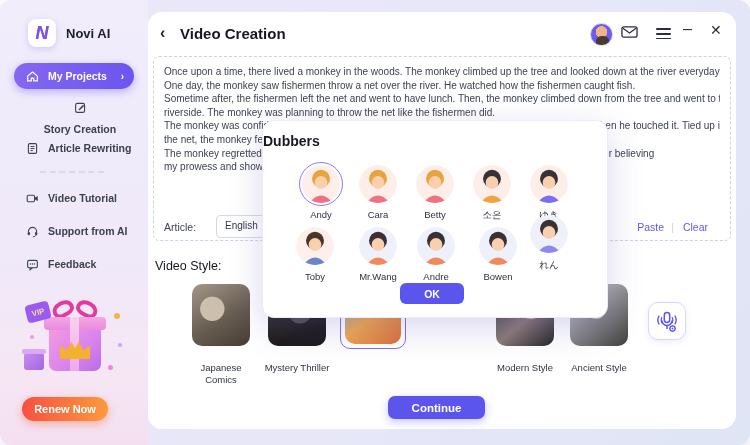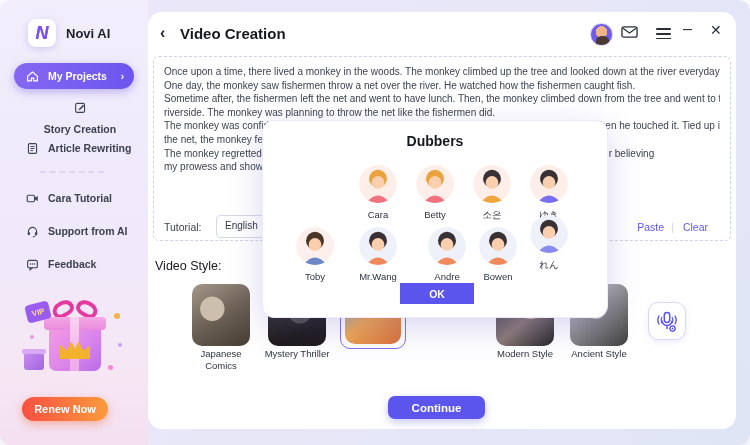--- a/index.html
+++ b/index.html
@@ -78,49 +78,49 @@
   .lang-select { position:absolute; left:52px; top:0; width:112px; height:23px; border:1px solid #d4d9e8;
     border-radius:4px; background:#fff; font-size:10px; color:#333947; padding:4px 8px; cursor:pointer; }
   .lang-caret { position:absolute; left:150px; top:8px; font-size:8px; color:#8b90a0; }
   .paste-link { position:absolute; right:58px; top:6px; color:#5f58f0; cursor:pointer; }
   .link-sep { position:absolute; right:48px; top:6px; color:#d0d4e2; }
   .clear-link { position:absolute; right:14px; top:6px; color:#5f58f0; cursor:pointer; }
 
   .vs-label { position:absolute; left:7px; top:247px; font-size:12.5px; font-weight:normal; color:#15181f; }
   .vs-item { position:absolute; top:272px; width:66px; text-align:center; cursor:pointer; }
   .vs-thumb { width:58px; height:62px; border-radius:10px; margin:0 auto; }
-  .vs-name { margin-top:2px; font-size:9.5px; color:#2e3340; line-height:11.5px; }
+  .vs-name { margin-top:16px; font-size:9.5px; color:#2e3340; line-height:11.5px; }
   .vs-item.selected { border:1.5px solid #7b72f2; border-radius:10px; background:#fff; padding:2px 0 4px; top:269px; }
   .vs-item.selected .vs-thumb { width:56px; height:60px; }
   .t0 { background:radial-gradient(circle at 35% 40%,#cdbfae 0 22%,transparent 24%),linear-gradient(150deg,#a4978a,#695e52 55%,#453c33); }
   .t1 { background:radial-gradient(circle at 55% 45%,#55504e 0 24%,transparent 26%),linear-gradient(160deg,#46423f,#1e1b1b 75%); }
   .t2 { background:radial-gradient(circle at 60% 30%,#8fd0ef 0 26%,transparent 28%),linear-gradient(140deg,#6fb8e5,#f0a850 50%,#d96e3a); }
   .t3 { background:radial-gradient(circle at 55% 40%,#5a74c8 0 16%,transparent 18%),linear-gradient(150deg,#2b3968,#111a36 60%,#44579c); }
   .t4 { background:radial-gradient(circle at 60% 35%,#d6b3ac 0 24%,transparent 26%),linear-gradient(140deg,#39393f,#8d7b76 55%,#242428); }
   .t5 { background:radial-gradient(circle at 45% 40%,#b9b9b9 0 20%,transparent 22%),linear-gradient(140deg,#dcdcdc,#8a8a8a 50%,#3f3f3f); }
 
   .voice-btn { position:absolute; left:500px; top:290px; width:38px; height:38px; background:#fff;
     border:1px solid #d9d7f8; border-radius:10px; cursor:pointer; display:flex; align-items:center;
     justify-content:center; box-shadow:0 2px 6px rgba(110,100,240,.12); }
 
   .continue-btn { position:absolute; left:240px; top:384px; width:97px; height:23px;
     background:#5b55ee; border:none; border-radius:7px; color:#fff; font-size:11.5px; font-weight:bold;
     cursor:pointer; box-shadow:0 3px 8px rgba(91,85,238,.35); }
 
   
   .modal { position:absolute; left:262px; top:120px; width:346px; height:198px; background:#fff;
     border-radius:12px; box-shadow:0 10px 34px rgba(80,72,180,.22); border:1px solid #eceafb; z-index:10; }
-  .modal-title { position:absolute; left:0; top:12px; width:100%; text-align:center; font-size:14px;
+  .modal-title { position:absolute; left:0; top:12px; width:100%; text-align:left; font-size:14px;
     font-weight:bold; color:#15181f; }
   .dubber { position:absolute; width:56px; text-align:center; cursor:pointer; }
   .dub-ava { width:38px; height:38px; border-radius:50%; margin:0 auto; overflow:hidden; }
   .dubber.selected .dub-ava { outline:1.5px solid #8a7df2; outline-offset:2px; }
   .dub-name { margin-top:6px; font-size:9.5px; color:#2e3340; }
-  .ok-btn { position:absolute; left:137px; top:162px; width:74px; height:21px; background:#5b55ee;
-    border:none; border-radius:0; color:#fff; font-size:10.5px; font-weight:bold; cursor:pointer; }
+  .ok-btn { position:absolute; left:137px; top:162px; width:64px; height:21px; background:#5b55ee;
+    border:none; border-radius:6px; color:#fff; font-size:10.5px; font-weight:bold; cursor:pointer; }
 </style>
 </head>
 <body>
 
 <div class="window">
 
   <div class="sidebar">
     <div class="logo-row">
       <div class="logo-box">
         <span class="logo-n">N</span>
@@ -152,21 +152,21 @@
       <span>Article Rewriting</span>
     </div>
 
     <div class="nav-divider"></div>
 
     <div class="nav-item" style="top:185px;">
       <svg width="13" height="13" viewBox="0 0 16 16">
           <rect x="1.5" y="4" width="9" height="8" rx="1.5" fill="none" stroke="#3f4553" stroke-width="1.4"></rect>
           <path d="M10.5 7 L14.5 4.8 V11.2 L10.5 9 Z" fill="#3f4553"></path>
         </svg>
-      <span>Cara Tutorial</span>
+      <span>Video Tutorial</span>
     </div>
 
     <div class="nav-item" style="top:218px;">
       <svg width="13" height="13" viewBox="0 0 16 16">
           <path d="M3 9 V8 a5 5 0 0 1 10 0 V9" fill="none" stroke="#3f4553" stroke-width="1.4"></path>
           <rect x="2" y="8.5" width="3" height="4" rx="1.4" fill="#3f4553"></rect>
           <rect x="11" y="8.5" width="3" height="4" rx="1.4" fill="#3f4553"></rect>
           <path d="M12.5 12.5 q-1 2 -4 2" fill="none" stroke="#3f4553" stroke-width="1.2"></path>
         </svg>
       <span>Support from AI</span>
@@ -224,21 +224,21 @@
         <div>Once upon a time, there lived a monkey in the woods. The monkey climbed up the tree and looked down at the river everyday.</div>
         <div>One day, the monkey saw fishermen throw a net over the river. He watched how the fishermen caught fish.</div>
         <div>Sometime after, the fishermen left the net and went to have lunch. Then, the monkey climbed down from the tree and went to the</div>
         <div>riverside. The monkey was planning to throw the net like the fishermen did.</div>
         <div>The monkey was confident that he could throw the net just like the fishermen, but he got trapped when he touched it. Tied up in</div>
         <div>the net, the monkey felt helpless and could not break free.</div>
         <div>The monkey regretted acting without learning the skill first, and he was sorry for ever touching it. After believing</div>
         <div>my prowess and showing off like that, I have now fallen into the water.</div>
       </div>
       <div class="lang-row">
-        <span class="lang-label">Tutorial:</span>
+        <span class="lang-label">Article:</span>
         <div class="lang-select">English</div>
         <span class="lang-caret">▼</span>
         <span class="paste-link">Paste</span>
         <span class="link-sep">|</span>
         <span class="clear-link">Clear</span>
       </div>
     </div>
 
     <div class="vs-label">Video Style:</div>
 
@@ -276,40 +276,51 @@
         <path d="M18.5 17.2 V18 M18.5 23 V23.8 M15.2 20.5 H16 M21 20.5 H21.8" stroke="#5b55ee" stroke-width="1.2"></path>
       </svg>
     </div>
 
     <button class="continue-btn">Continue</button>
   </div>
 
   <div class="modal">
     <div class="modal-title">Dubbers</div>
 
-    <div class="dubber" style="left:87px;top:44px;">
+    <div class="dubber selected" style="left:30px;top:44px;">
       <div class="dub-ava">
         <svg width="38" height="38" viewBox="0 0 36 36">
             <circle cx="18" cy="18" r="18" fill="#fdeeea"></circle>
             <circle cx="18" cy="13" r="8.5" fill="#e8a33d"></circle>
             <circle cx="18" cy="16.5" r="6" fill="#f9cfae"></circle>
             <path d="M7 36 q11 -14 22 0 z" fill="#f2717e"></path>
           </svg>
       </div>
-      <div class="dub-name">Cara</div>
-    </div>
-    <div class="dubber" style="left:144px;top:44px;">
+      <div class="dub-name">Andy</div>
+    </div>
+    <div class="dubber" style="left:87px;top:44px;">
       <div class="dub-ava">
         <svg width="38" height="38" viewBox="0 0 36 36">
             <circle cx="18" cy="18" r="18" fill="#fdeeea"></circle>
             <circle cx="18" cy="13" r="8.5" fill="#e8a33d"></circle>
             <circle cx="18" cy="16.5" r="6" fill="#f9cfae"></circle>
             <path d="M7 36 q11 -14 22 0 z" fill="#f2717e"></path>
           </svg>
       </div>
+      <div class="dub-name">Cara</div>
+    </div>
+    <div class="dubber" style="left:144px;top:44px;">
+      <div class="dub-ava">
+        <svg width="38" height="38" viewBox="0 0 36 36">
+            <circle cx="18" cy="18" r="18" fill="#fdeeea"></circle>
+            <circle cx="18" cy="13" r="8.5" fill="#e8a33d"></circle>
+            <circle cx="18" cy="16.5" r="6" fill="#f9cfae"></circle>
+            <path d="M7 36 q11 -14 22 0 z" fill="#f2717e"></path>
+          </svg>
+      </div>
       <div class="dub-name">Betty</div>
     </div>
     <div class="dubber" style="left:201px;top:44px;">
       <div class="dub-ava">
         <svg width="38" height="38" viewBox="0 0 36 36">
             <circle cx="18" cy="18" r="18" fill="#fdeeea"></circle>
             <circle cx="18" cy="13" r="8.5" fill="#3a3136"></circle>
             <circle cx="18" cy="16.5" r="6" fill="#f9cfae"></circle>
             <path d="M7 36 q11 -14 22 0 z" fill="#f0a63e"></path>
           </svg>
@@ -343,21 +354,21 @@
       <div class="dub-ava">
         <svg width="38" height="38" viewBox="0 0 36 36">
             <circle cx="18" cy="18" r="18" fill="#eef1fa"></circle>
             <circle cx="18" cy="13" r="8.5" fill="#3a3136"></circle>
             <circle cx="18" cy="16.5" r="6" fill="#f9cfae"></circle>
             <path d="M7 36 q11 -14 22 0 z" fill="#f08a5c"></path>
           </svg>
       </div>
       <div class="dub-name">Mr.Wang</div>
     </div>
-    <div class="dubber" style="left:156px;top:106px;text-align:center;">
+    <div class="dubber" style="left:145px;top:106px;text-align:center;">
       <div class="dub-ava">
         <svg width="38" height="38" viewBox="0 0 36 36">
             <circle cx="18" cy="18" r="18" fill="#eef1fa"></circle>
             <circle cx="18" cy="13" r="8.5" fill="#3a3136"></circle>
             <circle cx="18" cy="16.5" r="6" fill="#f9cfae"></circle>
             <path d="M7 36 q11 -14 22 0 z" fill="#f08a5c"></path>
           </svg>
       </div>
       <div class="dub-name">Andre</div>
     </div>

